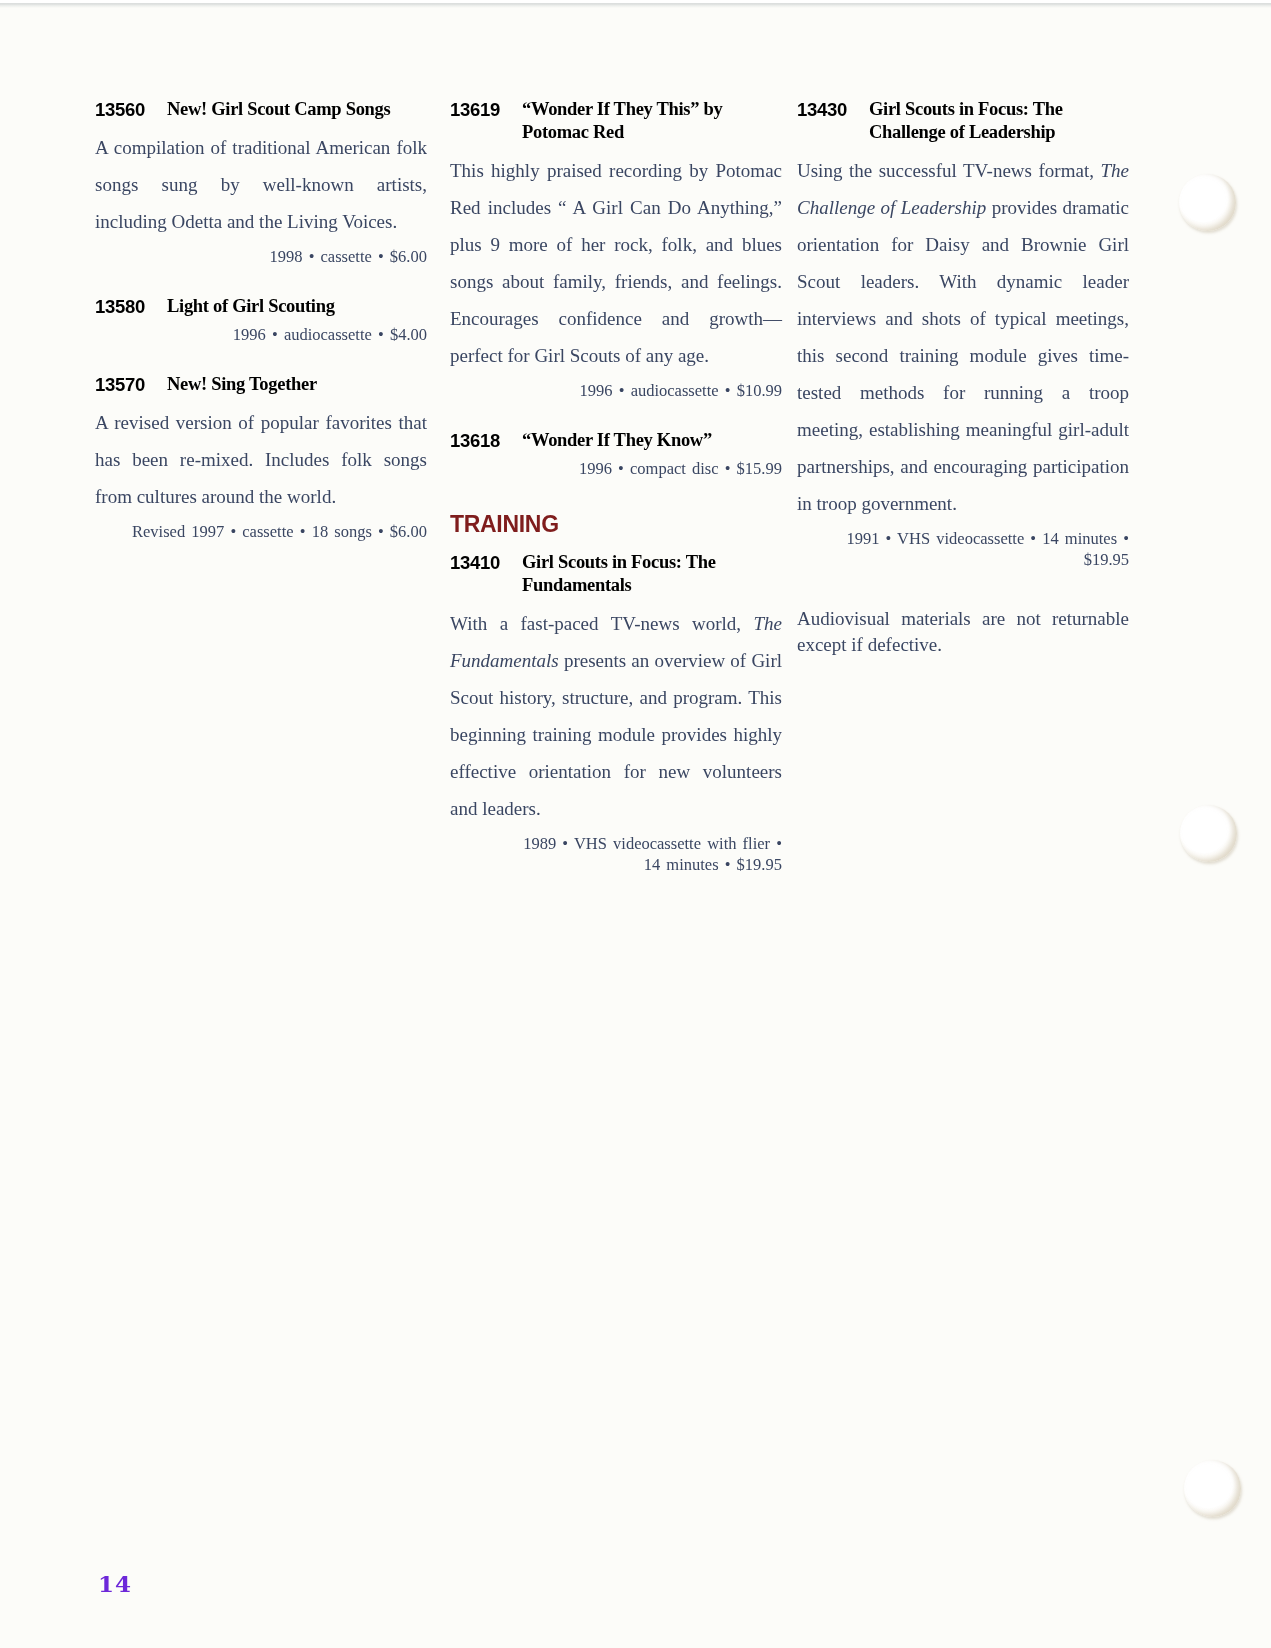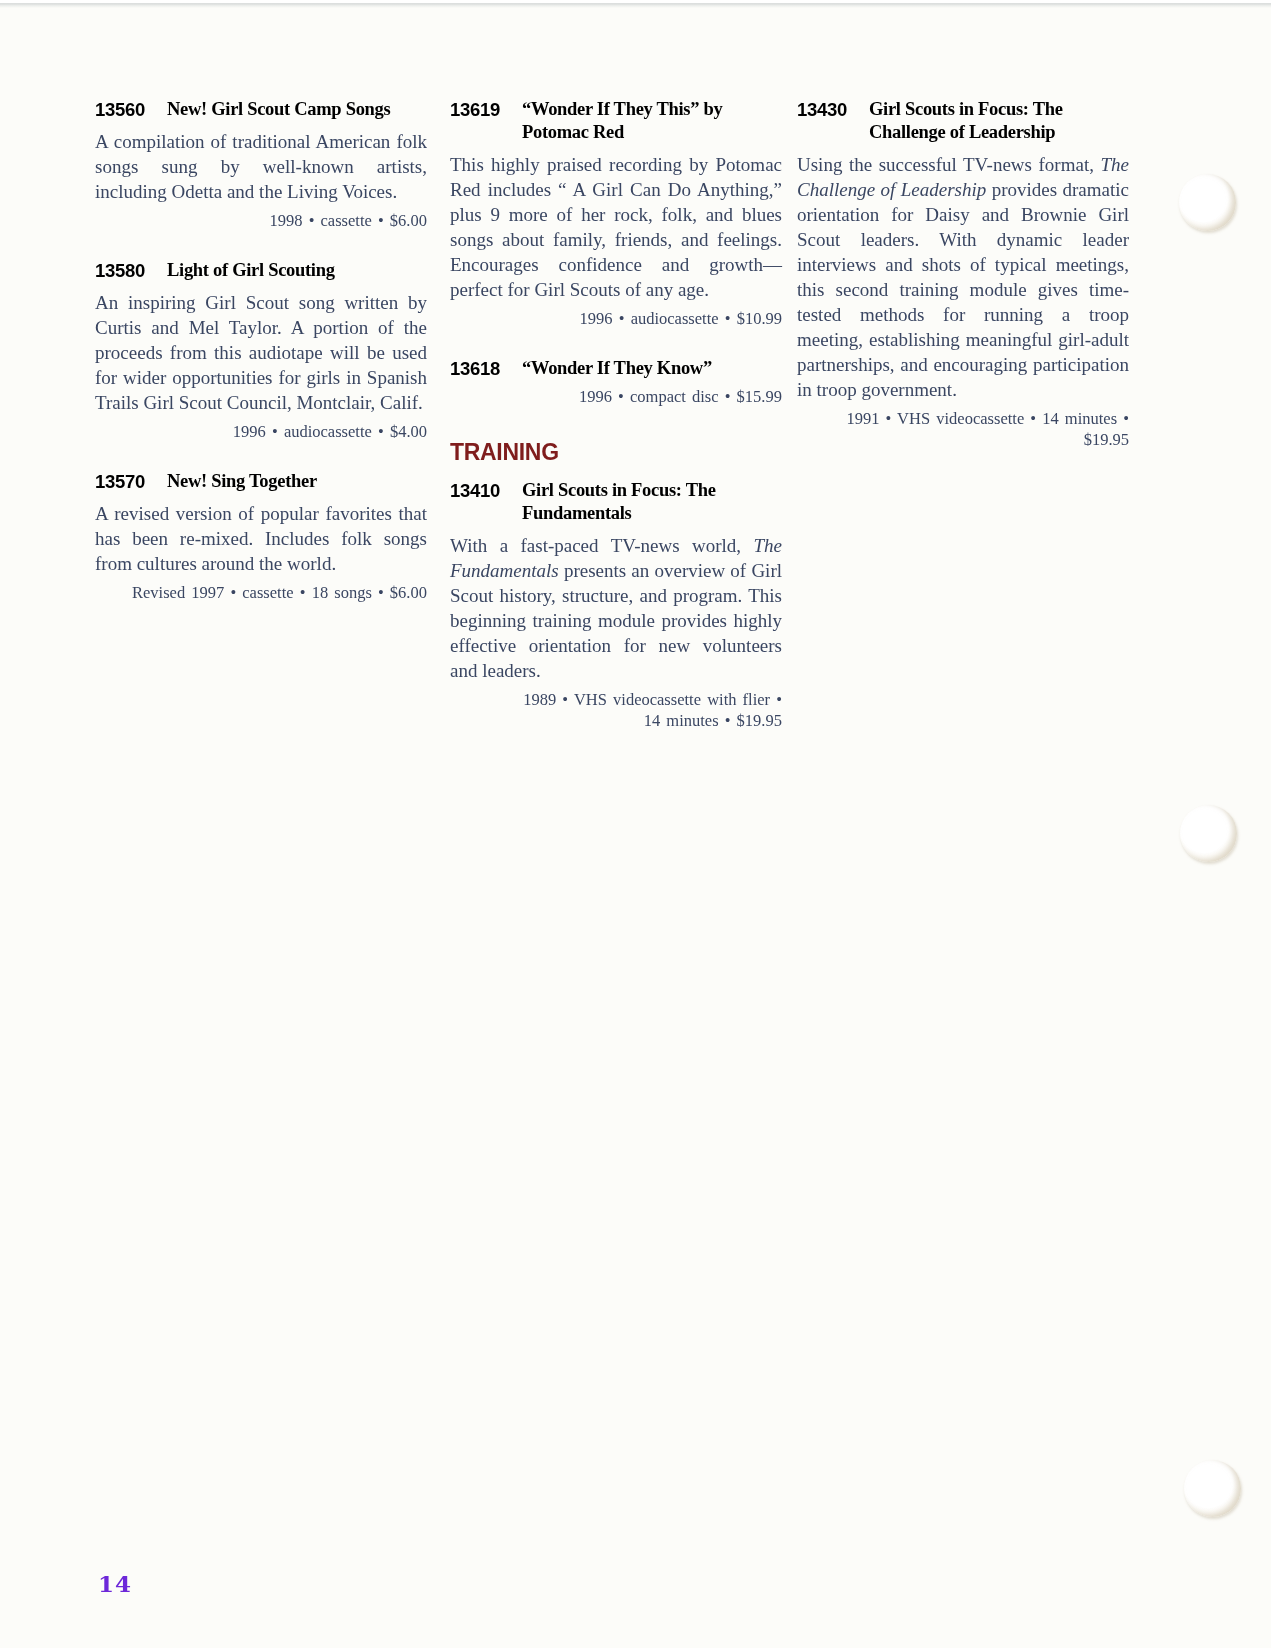--- a/index.html
+++ b/index.html
@@ -27,21 +27,21 @@
     font-weight:bold;
     font-size:18.5px;line-height:23px;
     letter-spacing:-0.3px;
     color:#000000;
   }
   .item-code{width:72px;flex:none;}
   .item-title{flex:1;font-family:Liberation Serif, serif;}
   .item-title div{white-space:nowrap;}
   .item-desc{
     margin-top:8px;
-    font-size:19px;line-height:25px;
+    font-size:19px;line-height:37px;
     text-align:justify;
   }
   .item-details{
     margin-top:6px;
     font-size:16.5px;line-height:21px;
     word-spacing:2px;
     text-align:right;
   }
   .section-heading{
     font-family:"Liberation Sans",sans-serif;
@@ -94,21 +94,20 @@
         </div>
   </div>
 
   <div class="item">
     <div class="item-head">
       <span class="item-code">13580</span>
       <span class="item-title">
             <div>Light of Girl Scouting</div>
           </span>
     </div>
-    <div class="item-desc"><span>An inspiring Girl Scout song written by Curtis and Mel Taylor. A portion of the proceeds from this audiotape will be used for wider opportunities for girls in Spanish Trails Girl Scout Council, Montclair, Calif.</span></div>
     <div class="item-details">
           <div>1996 • audiocassette • $4.00</div>
         </div>
   </div>
 
   <div class="item">
     <div class="item-head">
       <span class="item-code">13570</span>
       <span class="item-title">
             <div>New! Sing Together</div>
@@ -174,20 +173,21 @@
             <div>Challenge of Leadership</div>
           </span>
     </div>
     <div class="item-desc"><span>Using the successful TV-news format, </span><span class="it">The Challenge of Leadership</span><span> provides dramatic orientation for Daisy and Brownie Girl Scout leaders. With dynamic leader interviews and shots of typical meetings, this second training module gives time-tested methods for running a troop meeting, establishing meaningful girl-adult partnerships, and encouraging participation in troop government.</span></div>
     <div class="item-details">
           <div>1991 • VHS videocassette • 14 minutes •</div>
           <div>$19.95</div>
         </div>
   </div>
 
+  <div class="note">Audiovisual materials are not returnable except if defective.</div>
 </div>
 </div>
 
 <div class="hole hole1"></div>
 <div class="hole hole2"></div>
 <div class="hole hole3"></div>
 
 <div class="page-number">14</div>
 
 </body></html>

